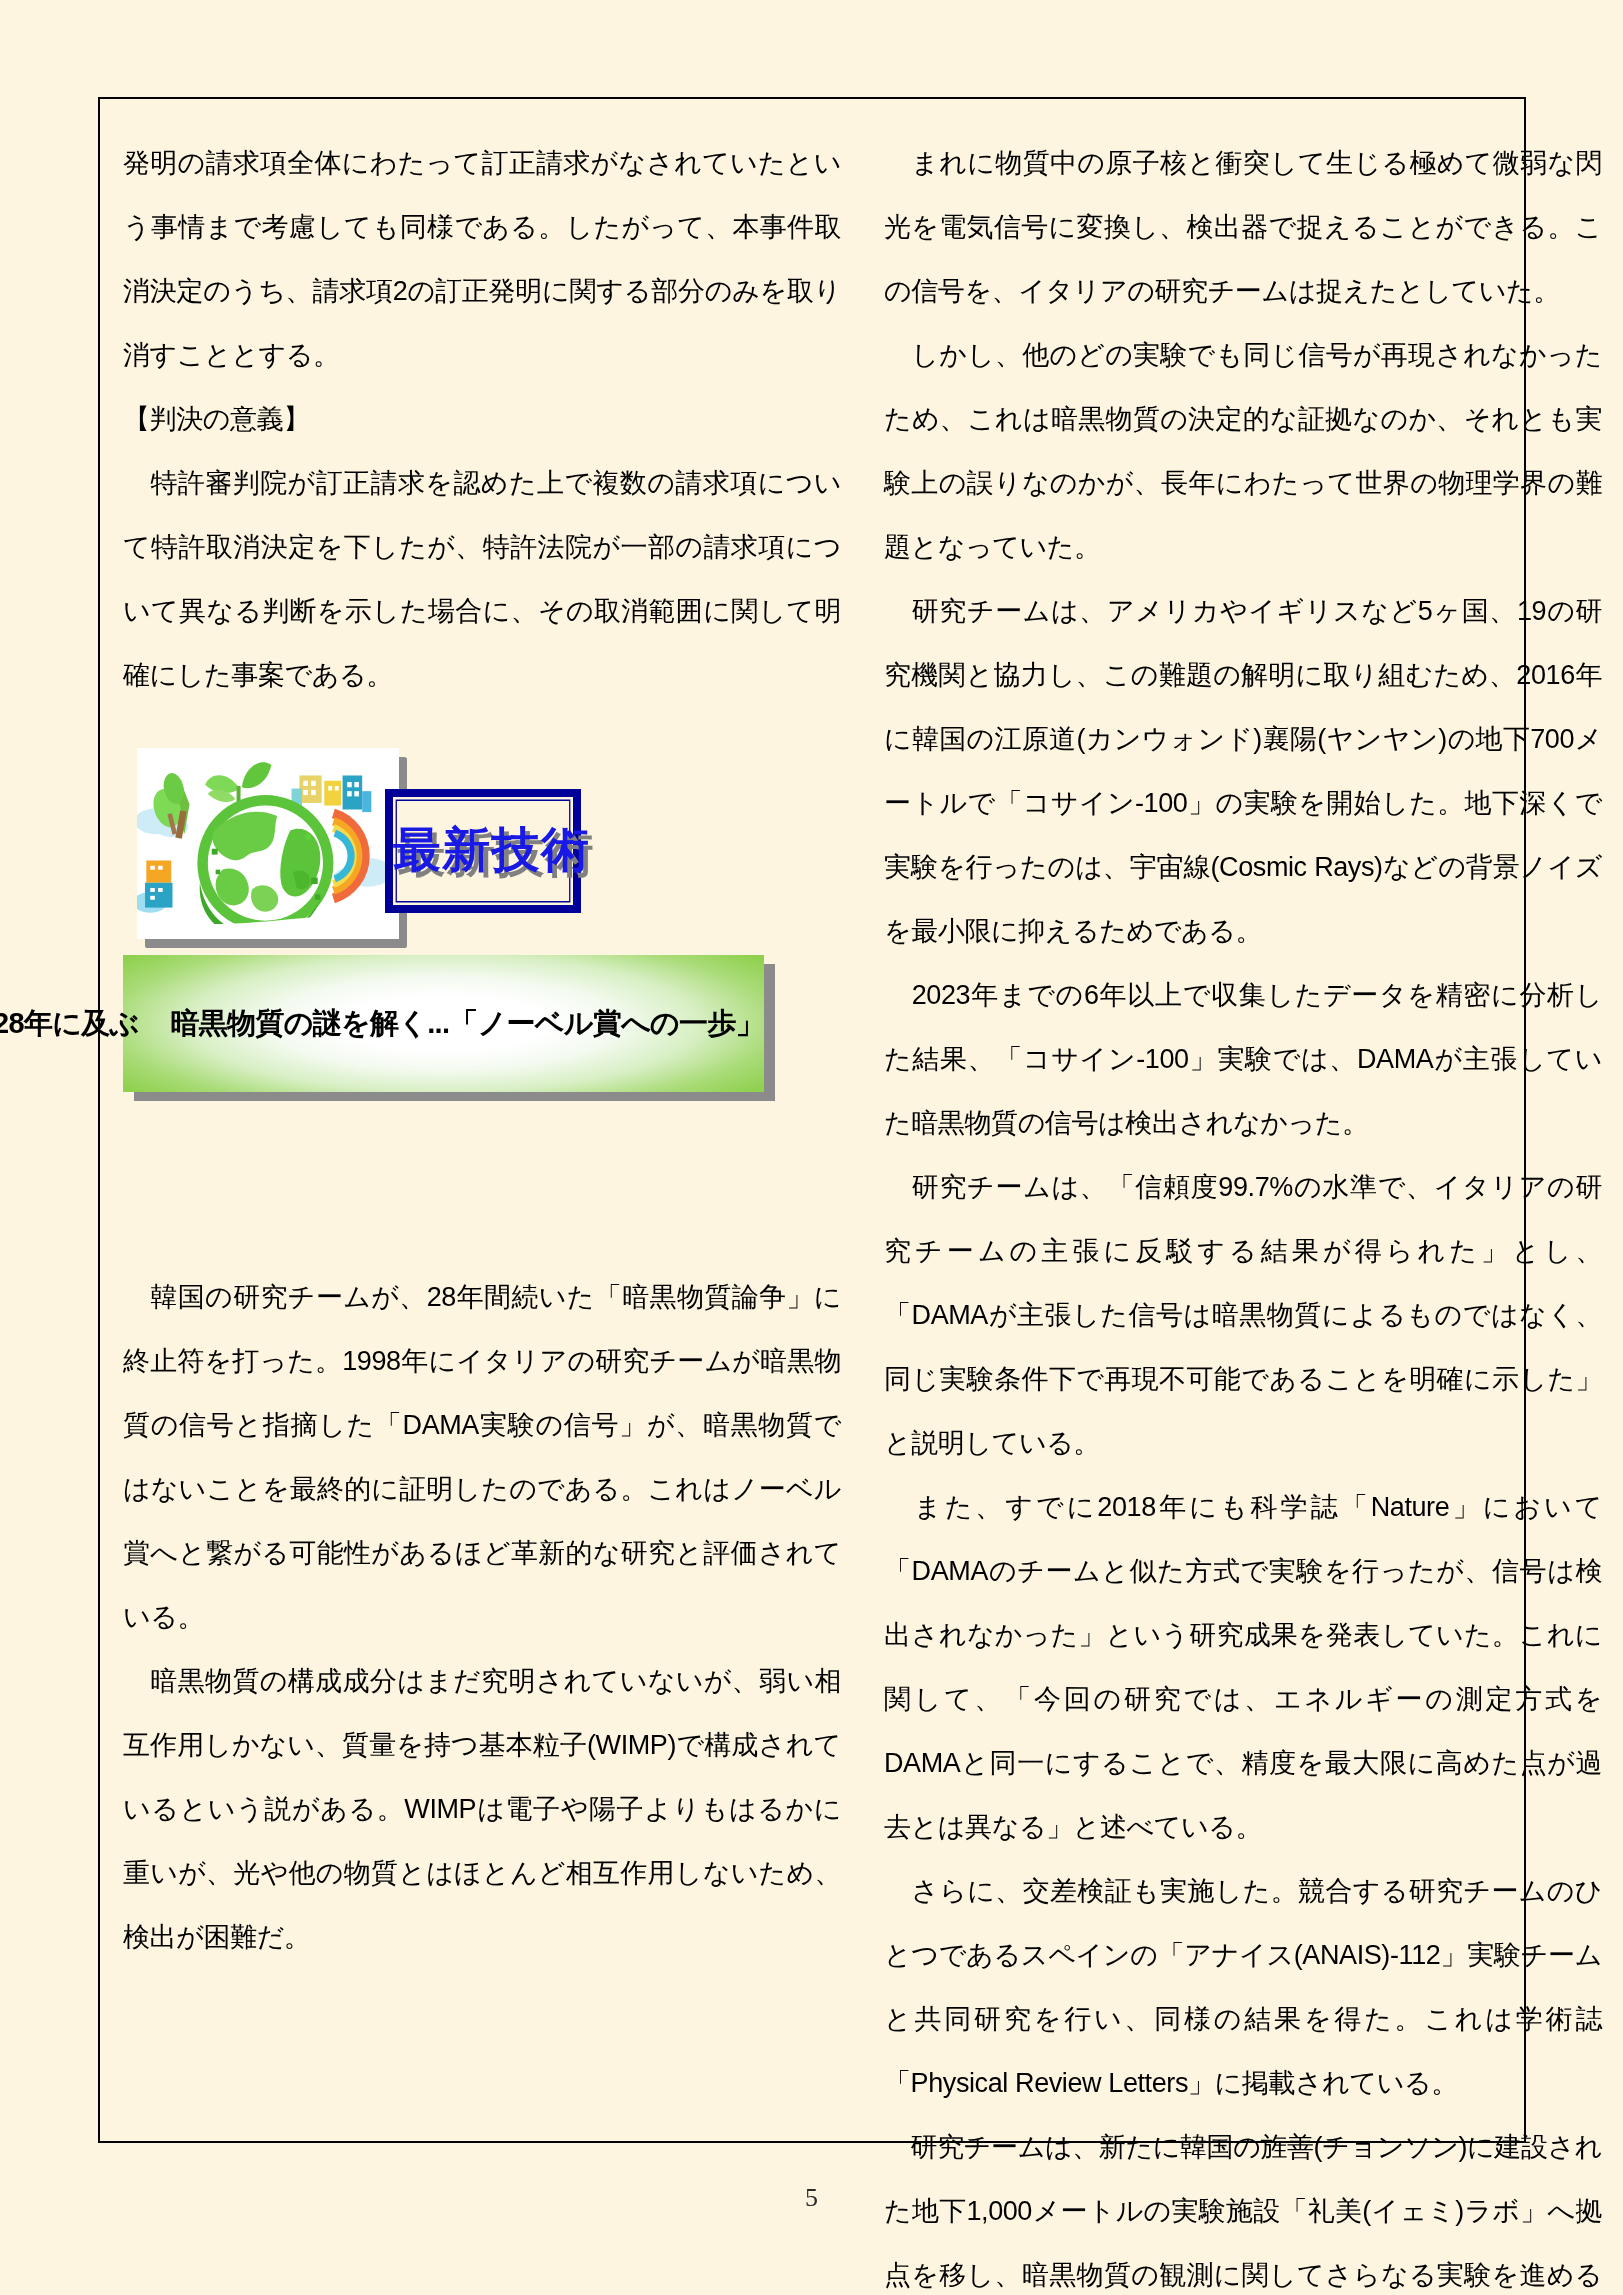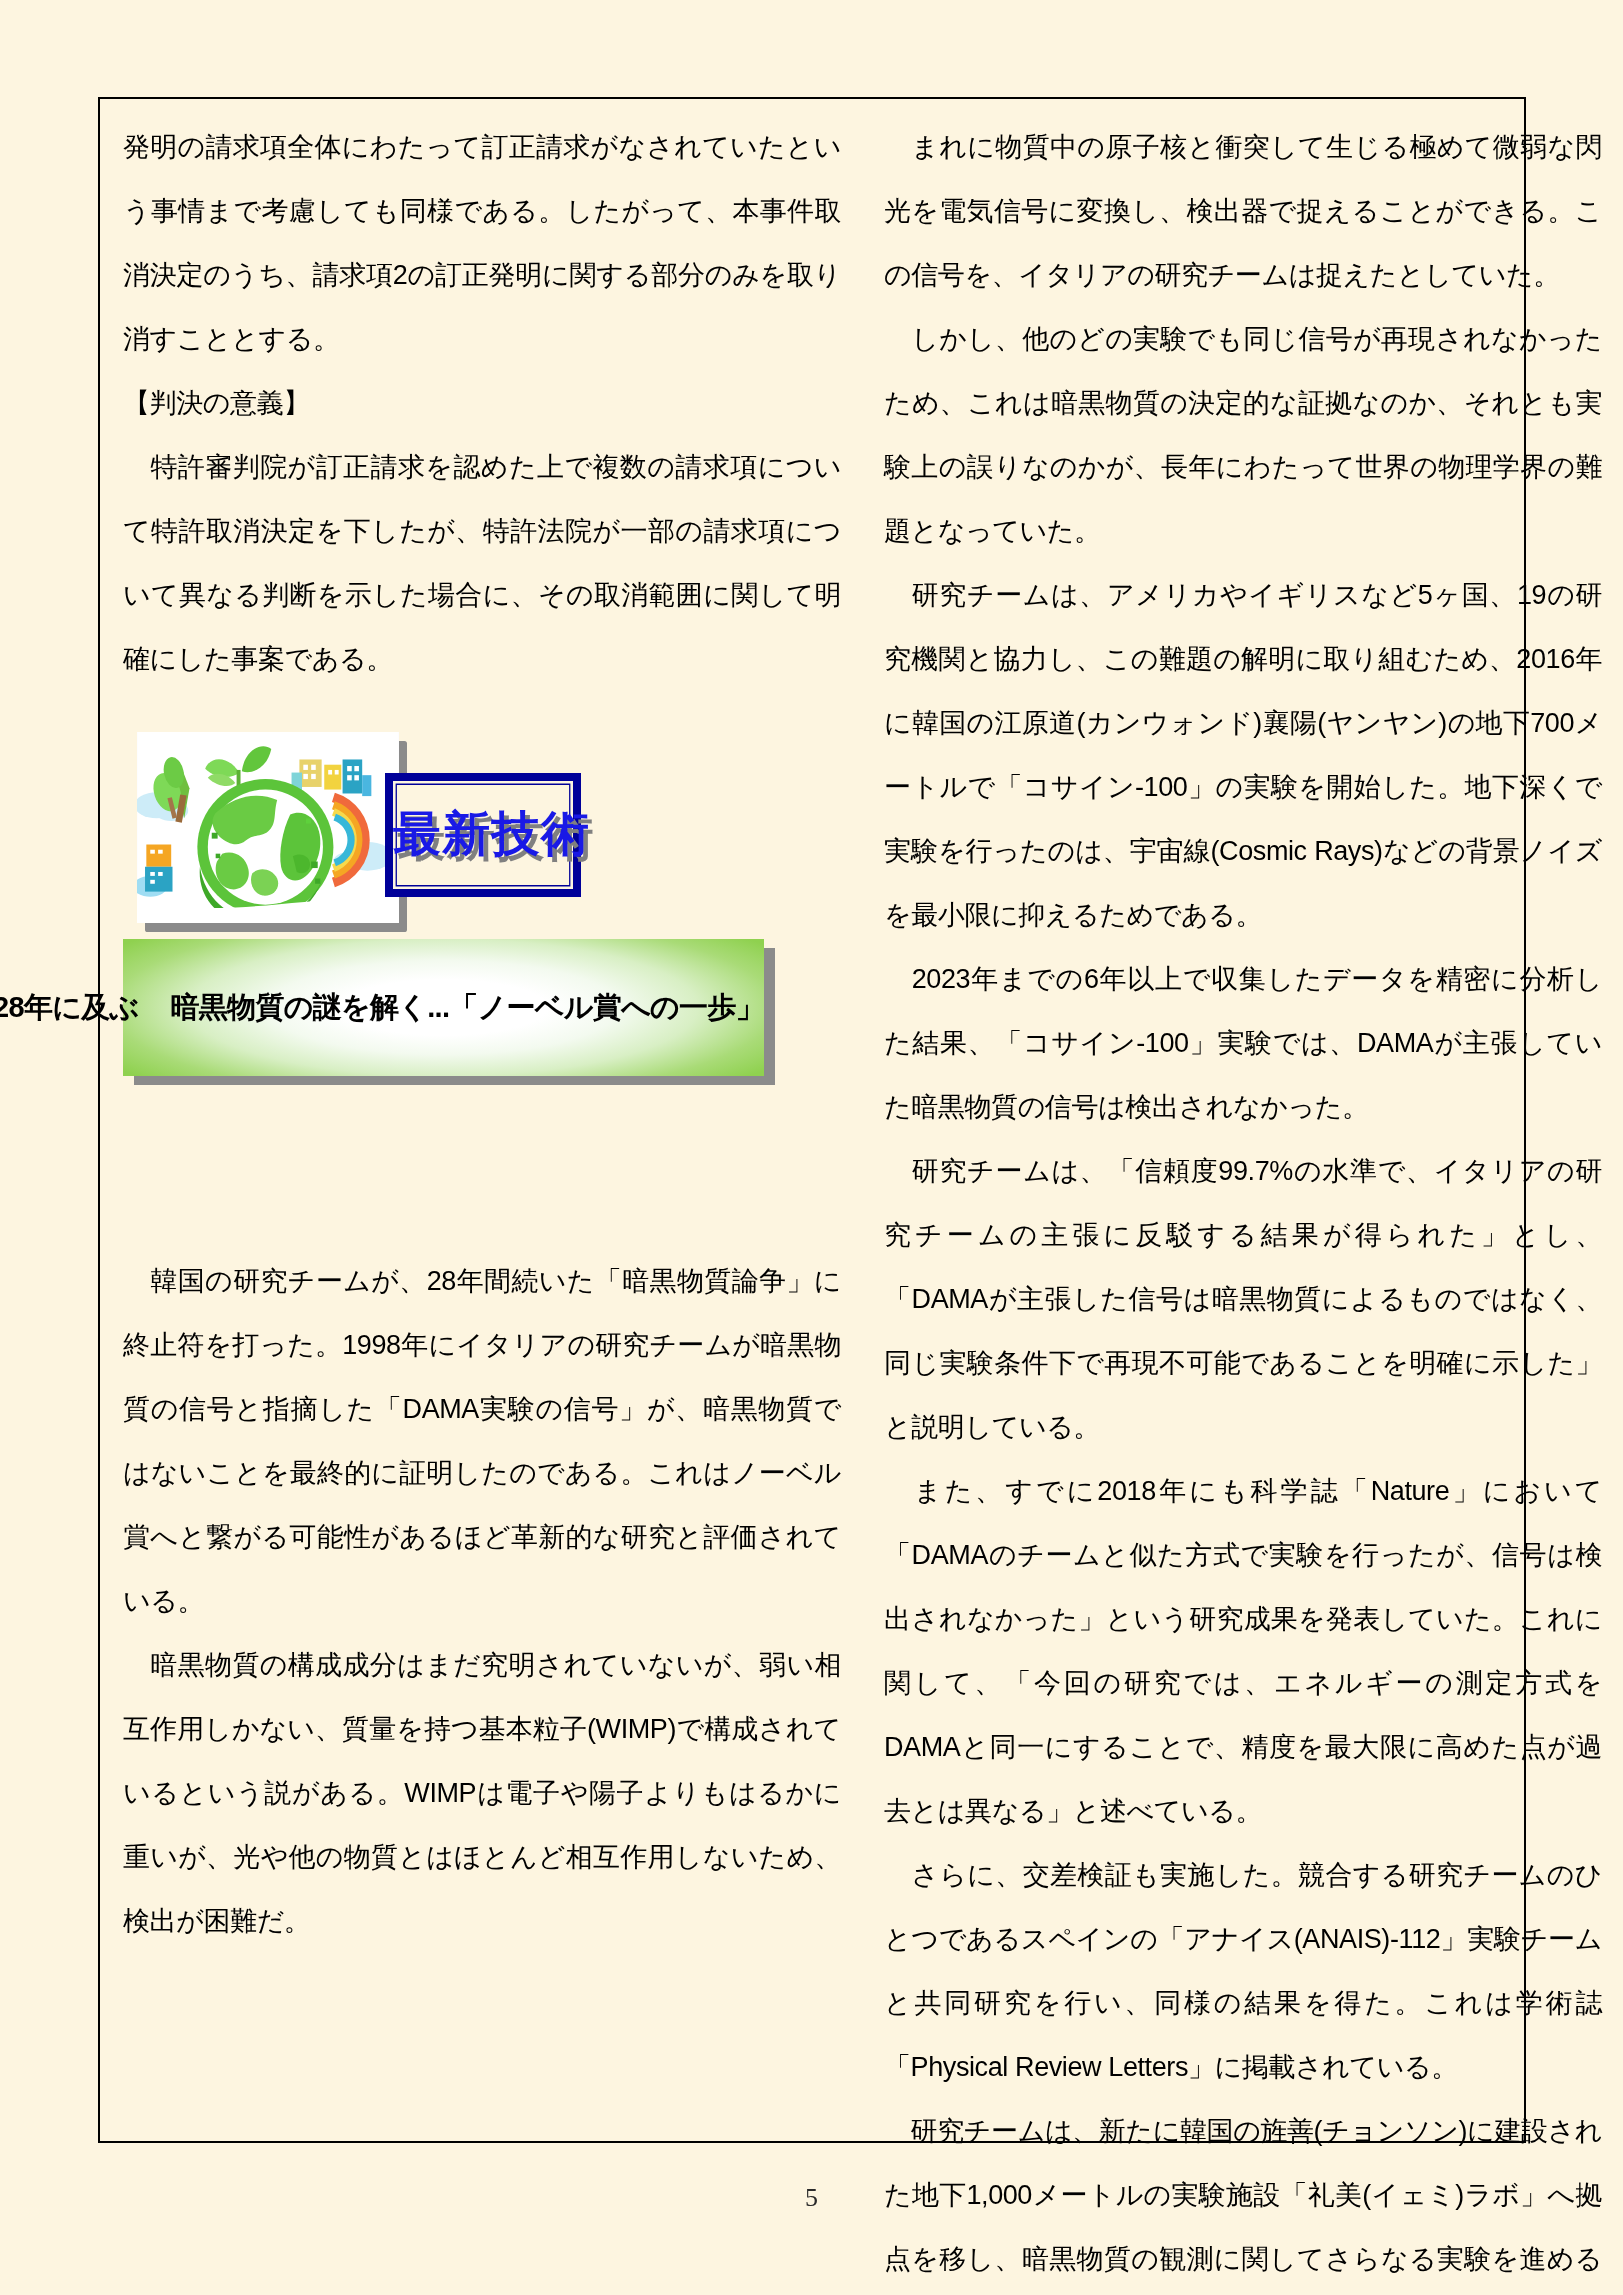--- a/index.html
+++ b/index.html
@@ -23,25 +23,25 @@
     left: 98px;
     top: 97px;
     width: 1428px;
     height: 2046px;
     border: 2px solid #000000;
     box-sizing: border-box;
   }
   .columns {
     position: absolute;
     left: 98px;
-    top: 90px;
+    top: 97px;
     width: 1428px;
     height: 2094px;
     box-sizing: border-box;
-    padding: 25px 25px 0 25px;
+    padding: 34px 25px 0 25px;
     display: flex;
     gap: 43px;
   }
   .col {
     width: 720px;
     flex: 0 0 720px;
     position: relative;
   }
   .col-left  { width: 718px; flex-basis: 718px; }
   .col-right { width: 718px; flex-basis: 718px; }

